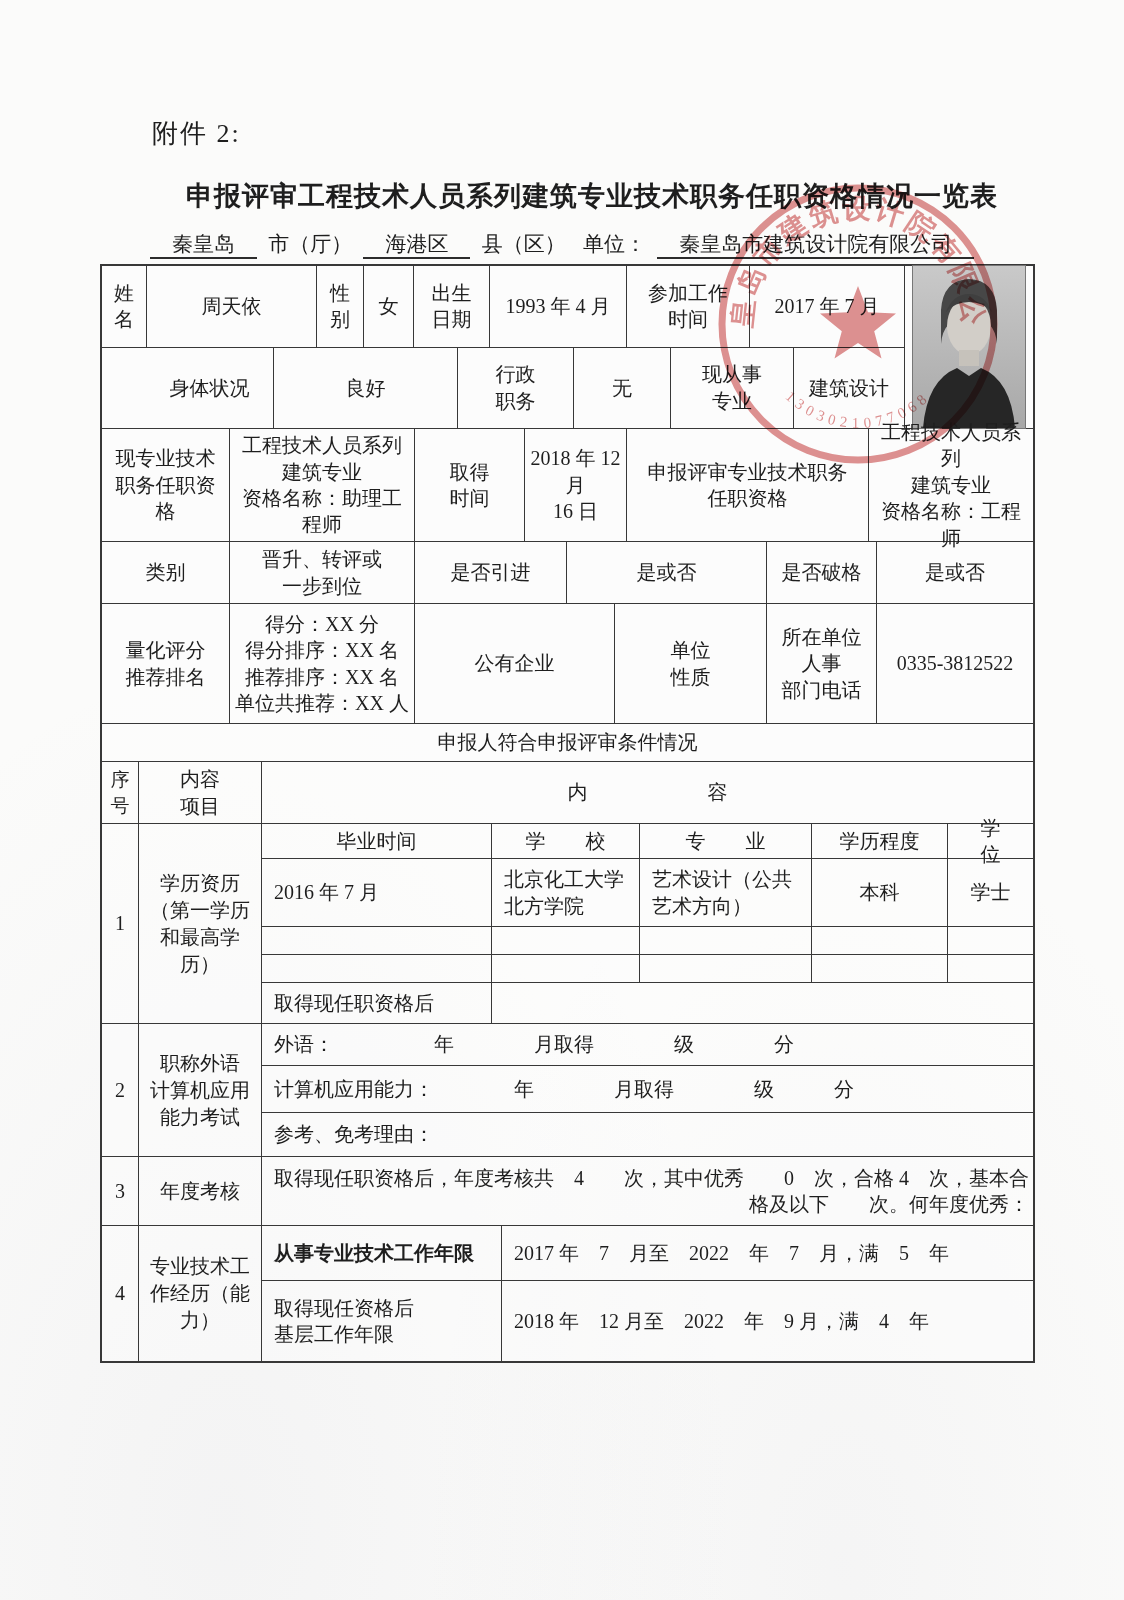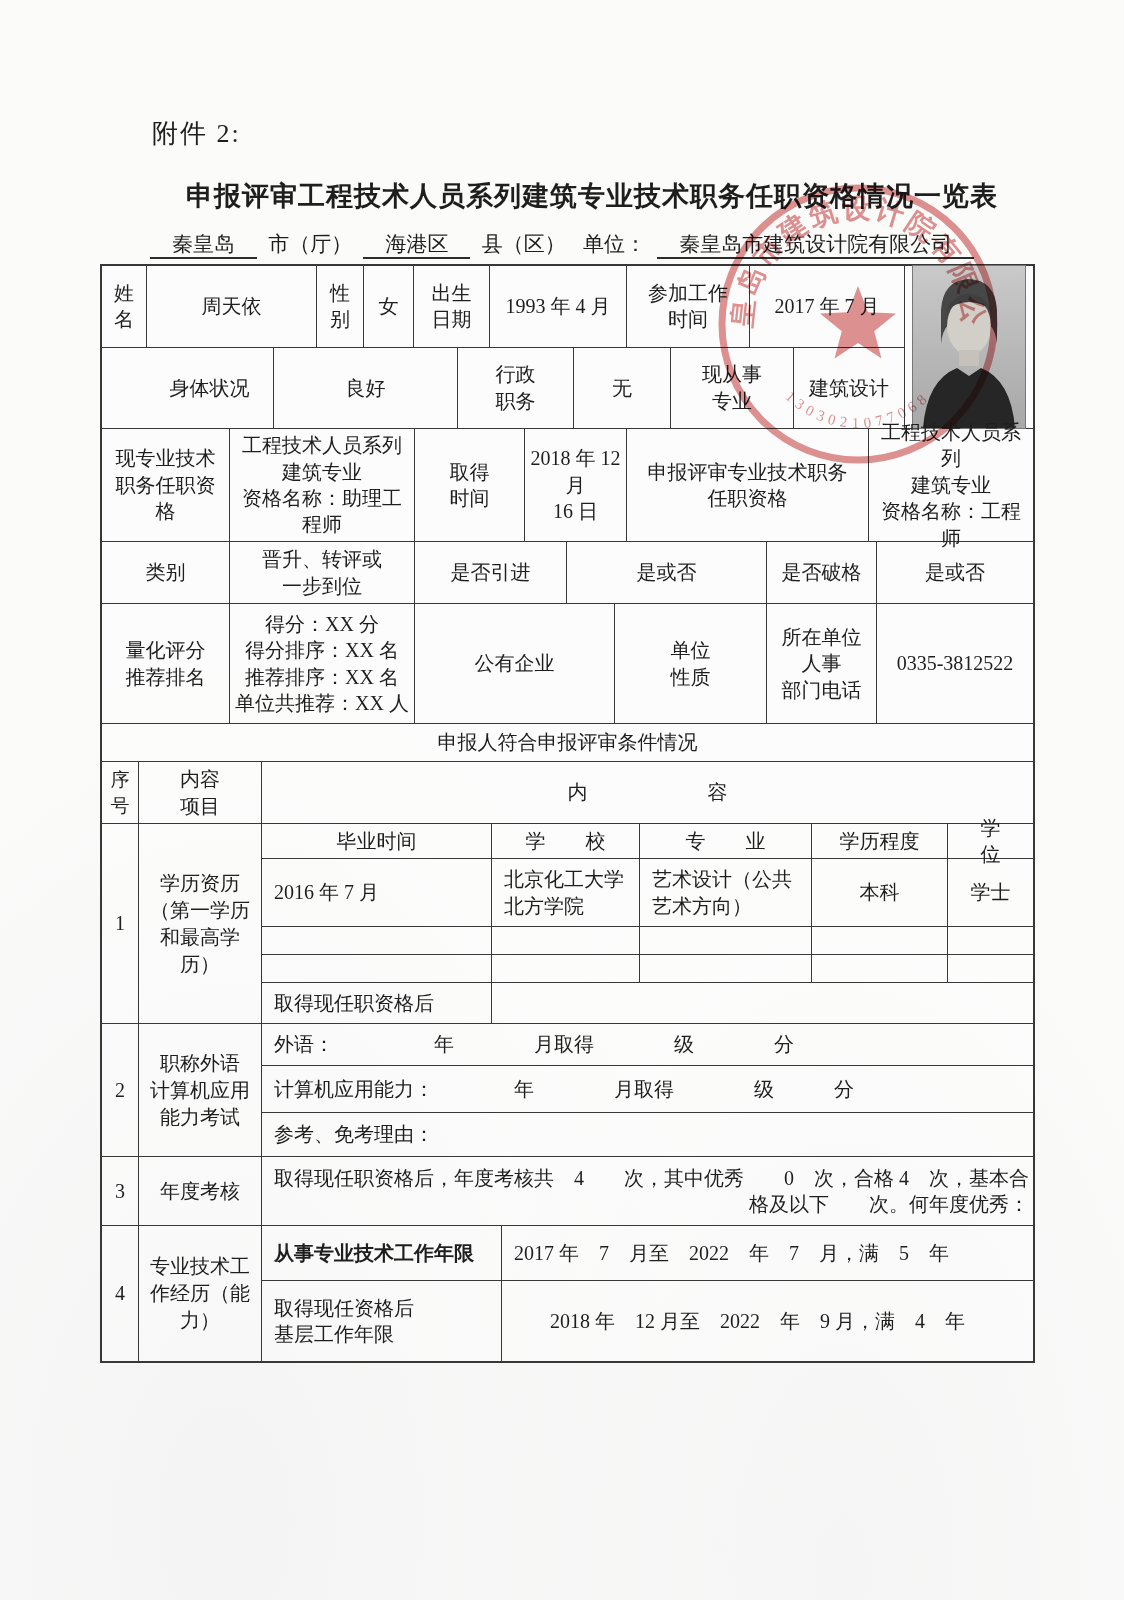--- a/index.html
+++ b/index.html
@@ -250,21 +250,21 @@
     <div class="sec last" style="height:135px;">
       <div class="sec-no">4</div>
       <div class="sec-item">专业技术工
 作经历（能
 力）</div>
       <div class="sec-body">
         <div class="srow" style="height:55px;">
           <div class="cell la" style="width:240px;font-weight:bold;">从事专业技术工作年限</div>
           <div class="cell end la" style="flex:1;">2017 年　7　月至　2022　年　7　月，满　5　年</div>
         </div>
-        <div class="srow last" style="flex:1;gap:36px;">
+        <div class="srow last" style="flex:1;">
           <div class="cell la" style="width:240px;">取得现任资格后
 基层工作年限</div>
           <div class="cell end la" style="flex:1;">2018 年　12 月至　2022　年　9 月，满　4　年</div>
         </div>
       </div>
     </div>
 
   </div>
 
   <svg class="stamp" width="330" height="300" viewBox="0 0 330 300">

